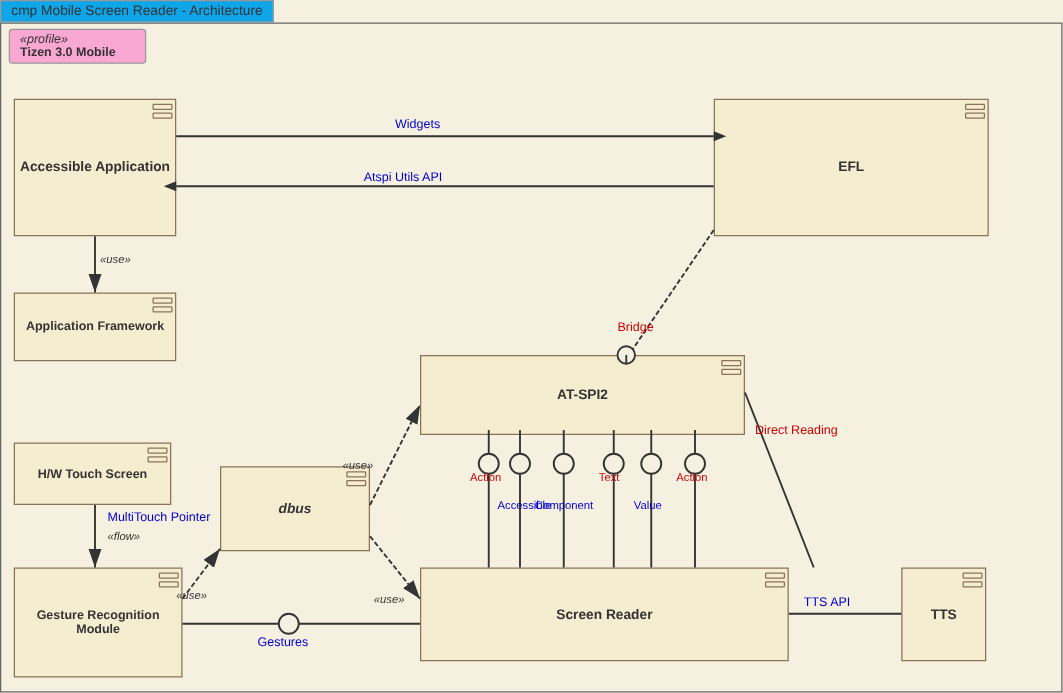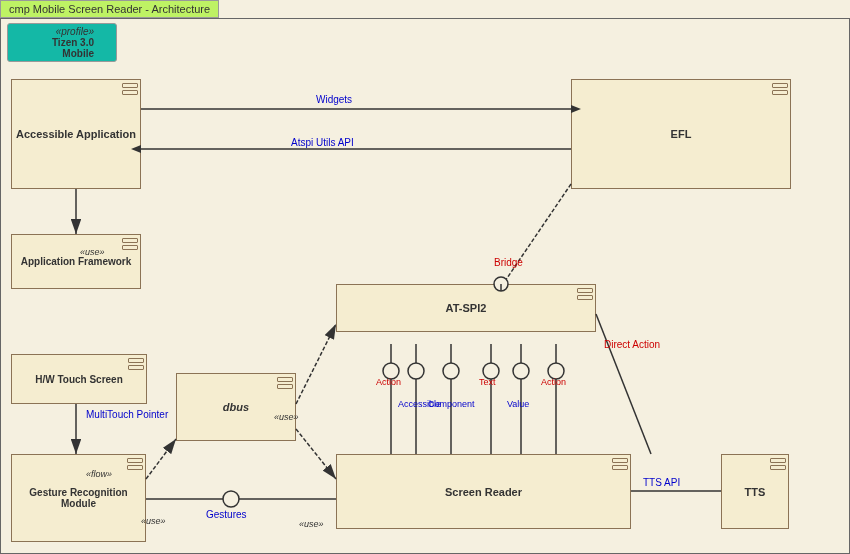--- a/index.html
+++ b/index.html
@@ -7,21 +7,21 @@
       font-family: Arial, sans-serif;
       font-size: 11px;
       background: #f5f0e0;
       width: 850px;
       height: 554px;
       overflow: hidden;
     }
 
     
     .title-bar {
-      background: #bef264;
+      background: #0ea5e9;
       border: 1px solid #999;
       padding: 2px 8px;
       font-size: 11px;
       color: #333;
       display: inline-block;
       position: absolute;
       top: 0;
       left: 0;
       z-index: 10;
     }
@@ -37,24 +37,23 @@
       border: 1px solid #666;
     }
 
     
     .profile-box {
       position: absolute;
       top: 2px;
       left: 4px;
       border: 1px solid #999;
       border-radius: 3px;
-      background: #14b8a6;
-      padding: 2px 22px;
+      background: #f9a8d4;
+      padding: 2px 8px;
       font-size: 10px;
-      text-align: right;
     }
     .profile-box .stereotype {
       font-style: italic;
       color: #333;
     }
     .profile-box .name {
       font-weight: bold;
       color: #333;
     }
 
@@ -112,21 +111,20 @@
     .arrow-label.blue {
       color: #0000cc;
     }
 
     
     .use-label {
       font-size: 9px;
       font-style: italic;
       color: #333;
       position: absolute;
-      margin-top: 45px;
     }
   </style>
 </head>
 <body>
 
 <div class="title-bar">
   <span>cmp Mobile Screen Reader - Architecture</span>
 </div>
 
 <div class="diagram-area">
@@ -144,26 +142,26 @@
   <div class="uml-box" style="left:570px; top:60px; width:220px; height:110px;">
     <div class="component-icon"></div>
     <span>EFL</span>
   </div>
 
   <div class="uml-box" style="left:10px; top:215px; width:130px; height:55px;">
     <div class="component-icon"></div>
     <span style="font-size:10px;">Application Framework</span>
   </div>
 
-  <div class="uml-box" style="left:335px; top:265px; width:260px; height:48px;">
+  <div class="uml-box" style="left:335px; top:265px; width:260px; height:64px;">
     <div class="component-icon"></div>
     <span>AT-SPI2</span>
   </div>
 
-  <div class="uml-box" style="left:10px; top:335px; width:136px; height:50px;">
+  <div class="uml-box" style="left:10px; top:335px; width:126px; height:50px;">
     <div class="component-icon"></div>
     <span style="font-size:10px;">H/W Touch Screen</span>
   </div>
 
   <div class="uml-box" style="left:175px; top:354px; width:120px; height:68px;font-style:italic;">
     <div class="component-icon"></div>
     <span>dbus</span>
   </div>
 
   <div class="uml-box" style="left:10px; top:435px; width:135px; height:88px;">
@@ -241,21 +239,21 @@
   <div class="arrow-label blue" style="left:315px; top:75px;">Widgets</div>
 
   <div class="arrow-label blue" style="left:290px; top:118px;">Atspi Utils API</div>
 
   <div class="use-label" style="left:79px; top:183px;">
     <span>«use»</span>
   </div>
 
   <div class="arrow-label" style="left:493px; top:238px; color:#cc0000;">Bridge</div>
 
-  <div class="arrow-label" style="left:603px; top:320px; color:#cc0000;">Direct Action</div>
+  <div class="arrow-label" style="left:603px; top:320px; color:#cc0000;">Direct Reading</div>
 
   <div style="position:absolute; left:375px; top:358px; font-size:9px; color:#cc0000;">
     <span>Action</span>
   </div>
 
   <div style="position:absolute; left:397px; top:380px; font-size:9px; color:#0000cc;">
     <span>Accessible</span>
   </div>
 
   <div style="position:absolute; left:427px; top:380px; font-size:9px; color:#0000cc;">

